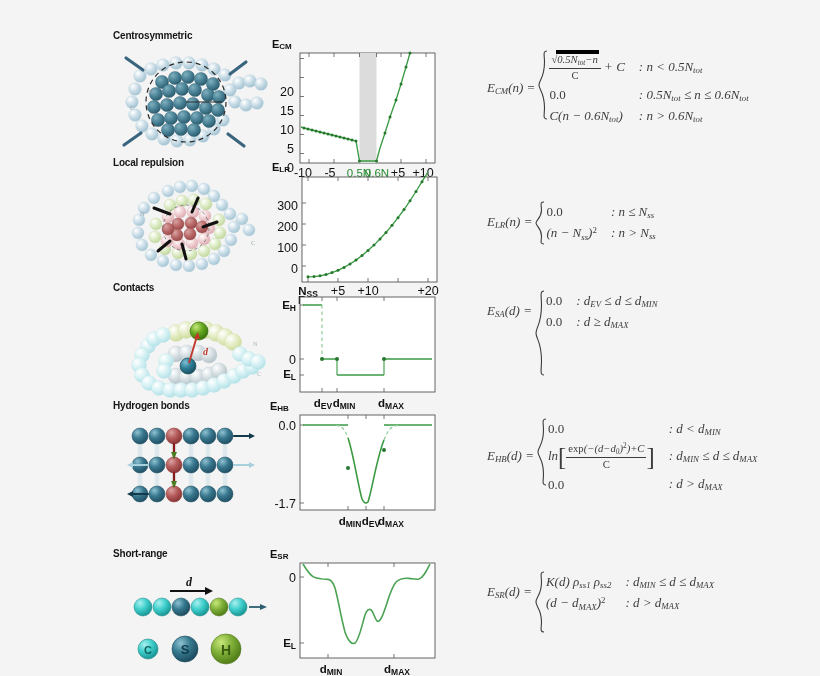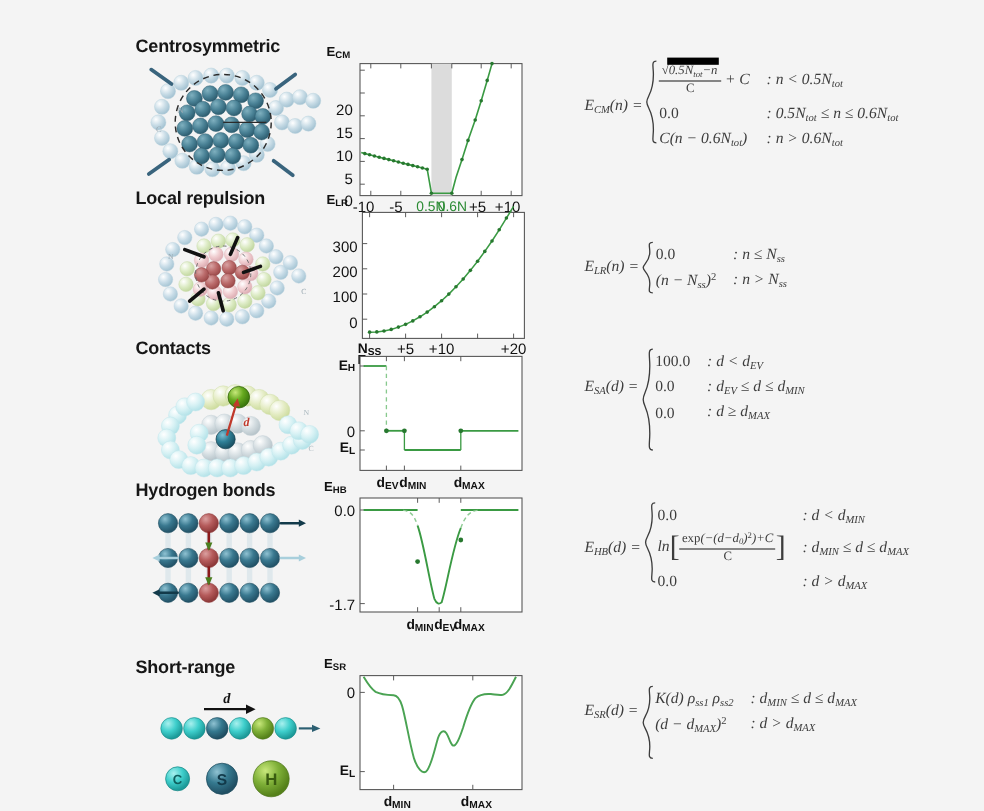--- a/index.html
+++ b/index.html
@@ -5,21 +5,21 @@
   html,body{margin:0;padding:0;}
   body{
     width:820px;height:676px;
     background:#f4f4f4;
     font-family:"Liberation Sans", sans-serif;
     position:relative;overflow:hidden;
   }
   .row{position:absolute;left:0;width:820px;height:120px;}
   .title{
     position:absolute;left:113px;top:0;
-    font-size:15px;font-weight:bold;color:#161616;
+    font-size:10px;font-weight:bold;color:#161616;
     letter-spacing:-0.2px;white-space:nowrap;
   }
   .illus{position:absolute;left:118px;}
   .plot{position:absolute;}
   .eq{position:absolute;color:#3c3c3c;}
 
   
   .math{font-family:"Liberation Serif", serif;font-style:italic;font-size:13px;color:#3c3c3c;}
   .mathup{font-style:normal;}
   .sub{font-size:0.68em;vertical-align:-0.28em;font-style:italic;}
@@ -32,21 +32,21 @@
     width:11px;align-self:stretch;position:relative;
   }
   .brace svg{position:absolute;left:0;top:0;}
   .cases{display:table;border-collapse:collapse;}
   .crow{display:table-row;}
   .cexp,.ccond{display:table-cell;vertical-align:middle;white-space:nowrap;padding:2.5px 0;}
   .cexp{padding-right:14px;}
   .frac{display:inline-block;vertical-align:middle;text-align:center;font-size:0.82em;}
   .frac .num{display:block;border-bottom:1px solid #3c3c3c;padding:0 2px;line-height:1.25;}
   .frac .den{display:block;padding:0 2px;line-height:1.25;}
-  .sqrt{border-top:6px solid #000000;padding:0 1px 0 1px;margin-left:-1px;}
+  .sqrt{border-top:4px solid #000000;padding:0 1px 0 1px;margin-left:-1px;}
   .radic{font-style:normal;}
   .bigbr{font-size:1.9em;font-style:normal;font-family:"Liberation Serif",serif;vertical-align:middle;line-height:0;}
 
   
   .axlabel{
     position:absolute;font-size:11px;font-weight:bold;color:#111;
     font-family:"Liberation Sans",sans-serif;white-space:nowrap;
   }
   .axlabel .s{font-size:8px;vertical-align:-0.18em;font-weight:bold;}
   .ytick{
@@ -562,24 +562,20 @@
   <div class="eq math" style="left:487px;top:8px;">
     <div class="eqwrap">
       <span class="lhs">E<span class="sub">SA</span>(d) =</span>
       <span class="brace">
           <svg width="11" height="86" viewBox="0 0 11 86" preserveAspectRatio="none">
         <path d="M9 1 C4.5 1 6.5 6 6.5 15 C6.5 35 1 37 1 43 C1 49 6.5 51 6.5 71 C6.5 80 4.5 85 9 85" fill="none" stroke="#3c3c3c" stroke-width="1.1"></path>
           </svg>
         </span>
       <span class="cases">
         <span class="crow">
-          <span class="cexp mathup">100.0</span>
-          <span class="ccond">: d &lt; d<span class="sub">EV</span></span>
-        </span>
-        <span class="crow">
           <span class="cexp mathup">0.0</span>
           <span class="ccond">: d<span class="sub">EV</span> ≤ d ≤ d<span class="sub">MIN</span></span>
         </span>
         <span class="crow">
           <span class="cexp mathup">0.0</span>
           <span class="ccond">: d ≥ d<span class="sub">MAX</span></span>
         </span>
       </span>
     </div>
   </div>

